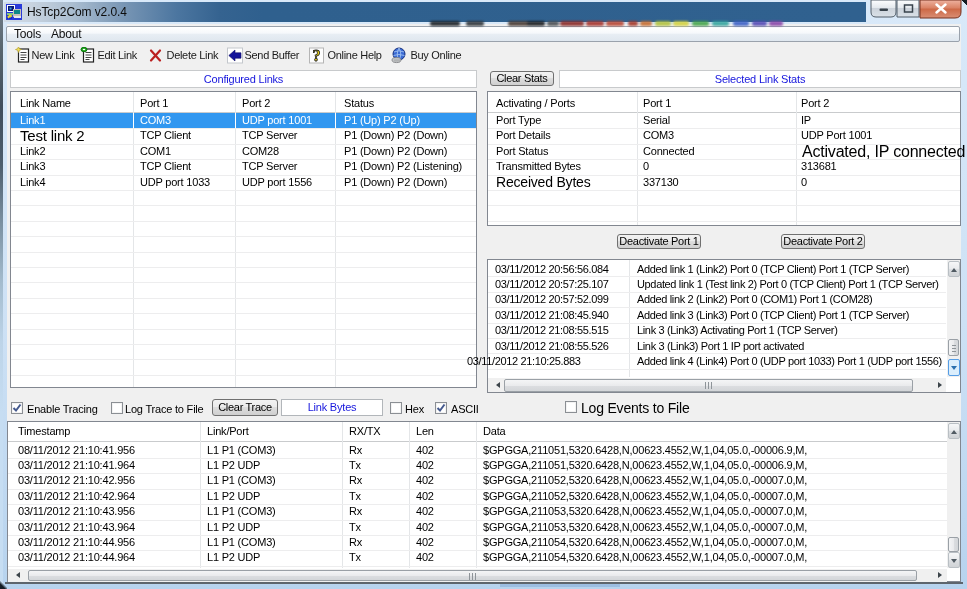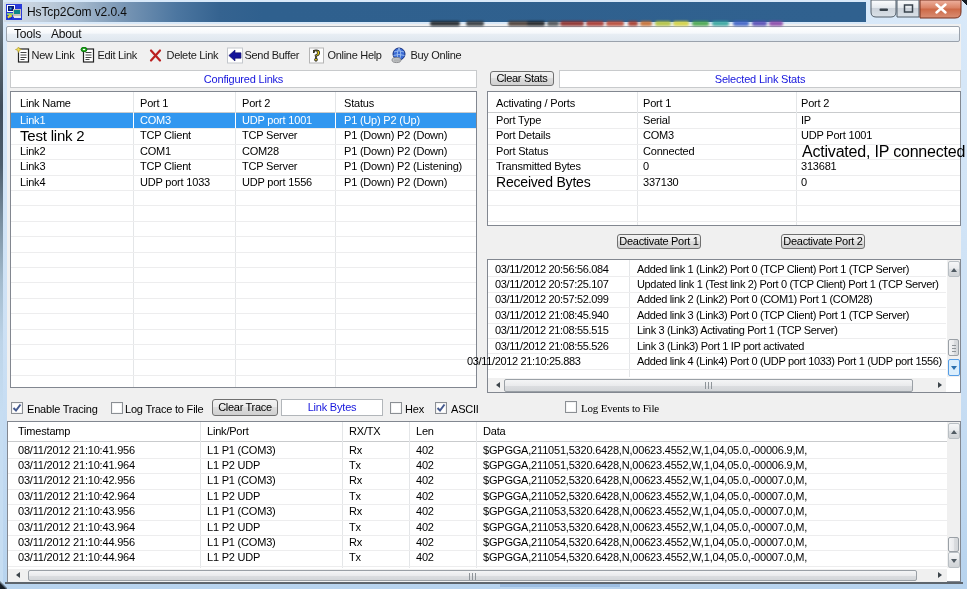--- a/index.html
+++ b/index.html
@@ -254,21 +254,21 @@
   </div>
 <div class="cb" style="left:390px;top:402px;"></div>
 <div class="t" style="left:405px;top:402px;font-size:11px;color:#000;">Hex</div>
 <div class="cb" style="left:435px;top:402px;">
     <svg width="10" height="10" viewBox="0 0 10 10" style="display:block;margin:0 auto;">
       <path d="M1.5 5 L4 7.5 L8.5 1.5" stroke="#44598e" stroke-width="2" fill="none"></path>
     </svg>
   </div>
 <div class="t" style="left:451px;top:402px;font-size:11px;color:#000;">ASCII</div>
 <div class="cb" style="left:565px;top:401px;"></div>
-<div class="t" style="left:581px;top:401px;font-size:11px;color:#000;font-family:Liberation Serif, serif;">Log Events to File</div>
+<div class="t" style="left:581px;top:401px;font-size:14px;color:#000;">Log Events to File</div>
 <div class="tbl" style="left:7px;top:421px;width:954px;height:161px;"></div>
 <div class="t" style="left:18px;top:424px;font-size:11px;color:#000;">Timestamp</div>
 <div class="t" style="left:207px;top:424px;font-size:11px;color:#000;">Link/Port</div>
 <div class="t" style="left:349px;top:424px;font-size:11px;color:#000;">RX/TX</div>
 <div class="t" style="left:416px;top:424px;font-size:11px;color:#000;">Len</div>
 <div class="t" style="left:483px;top:424px;font-size:11px;color:#000;">Data</div>
 <div class="a" style="left:8px;top:441px;width:952px;height:1px;background:#c9cbcd;"></div>
 <div class="vl" style="left:200px;top:422px;width:1px;height:146px;"></div>
 <div class="vl" style="left:342px;top:422px;width:1px;height:146px;"></div>
 <div class="vl" style="left:409px;top:422px;width:1px;height:146px;"></div>

